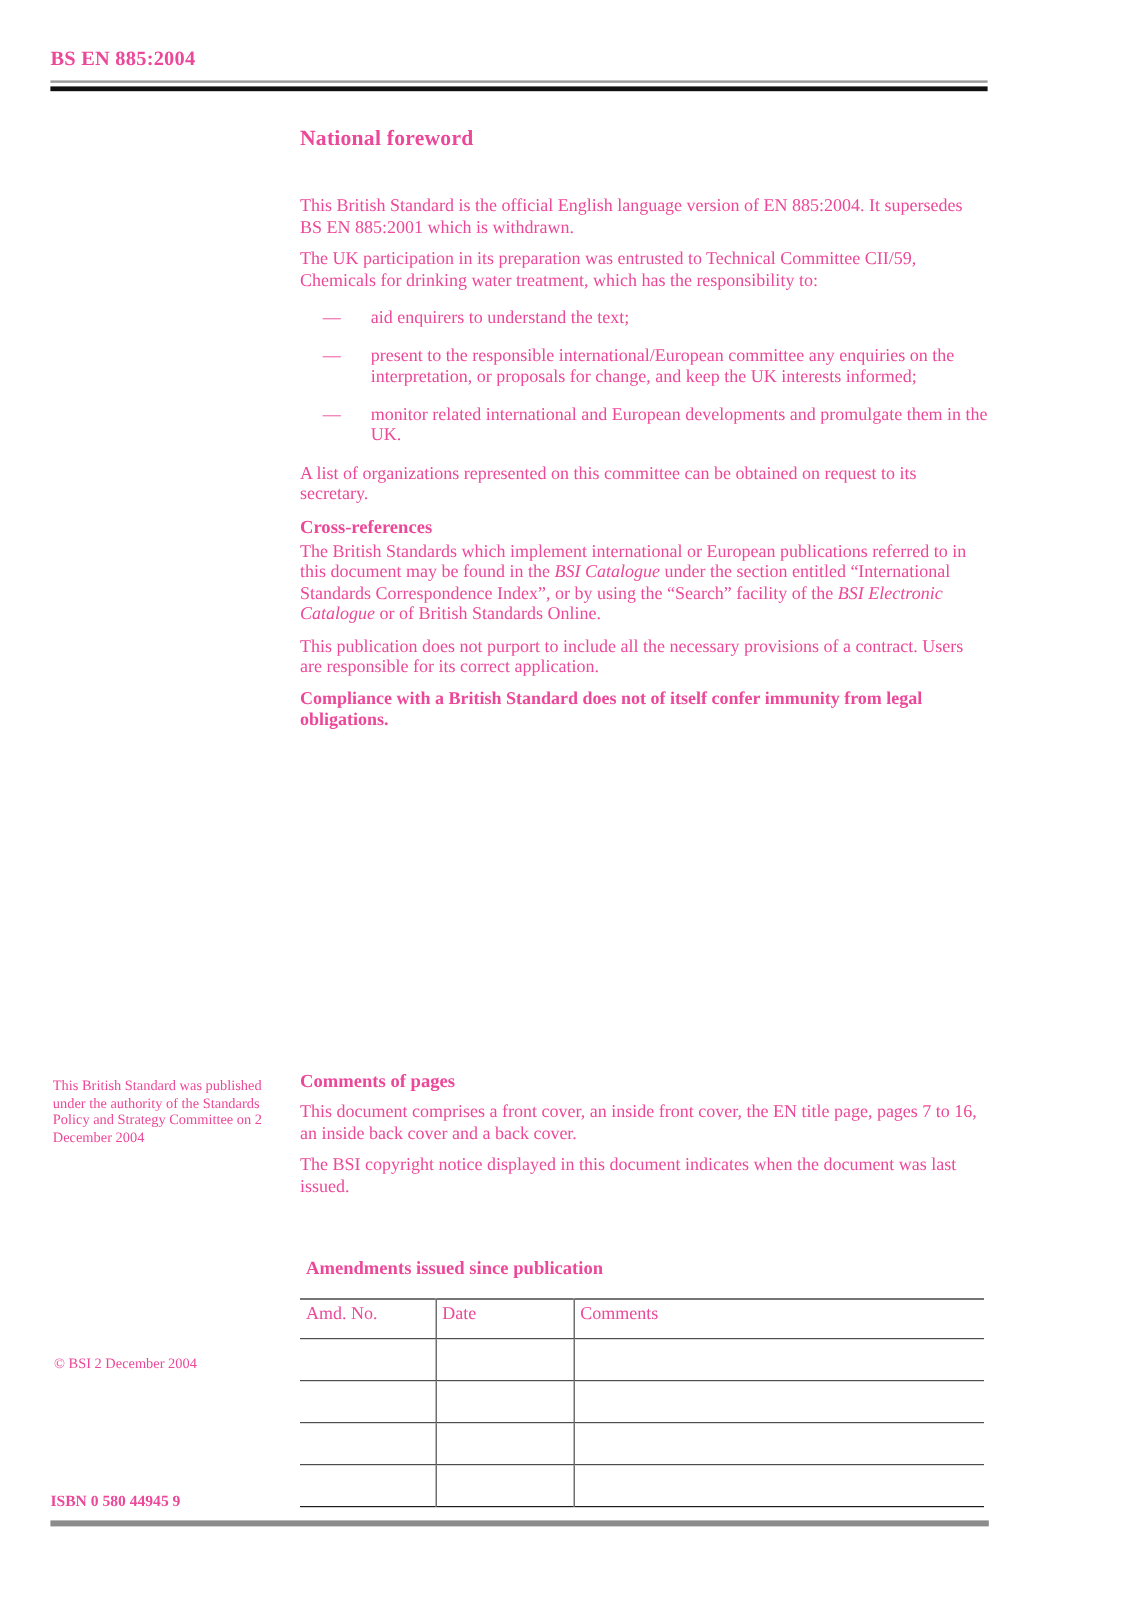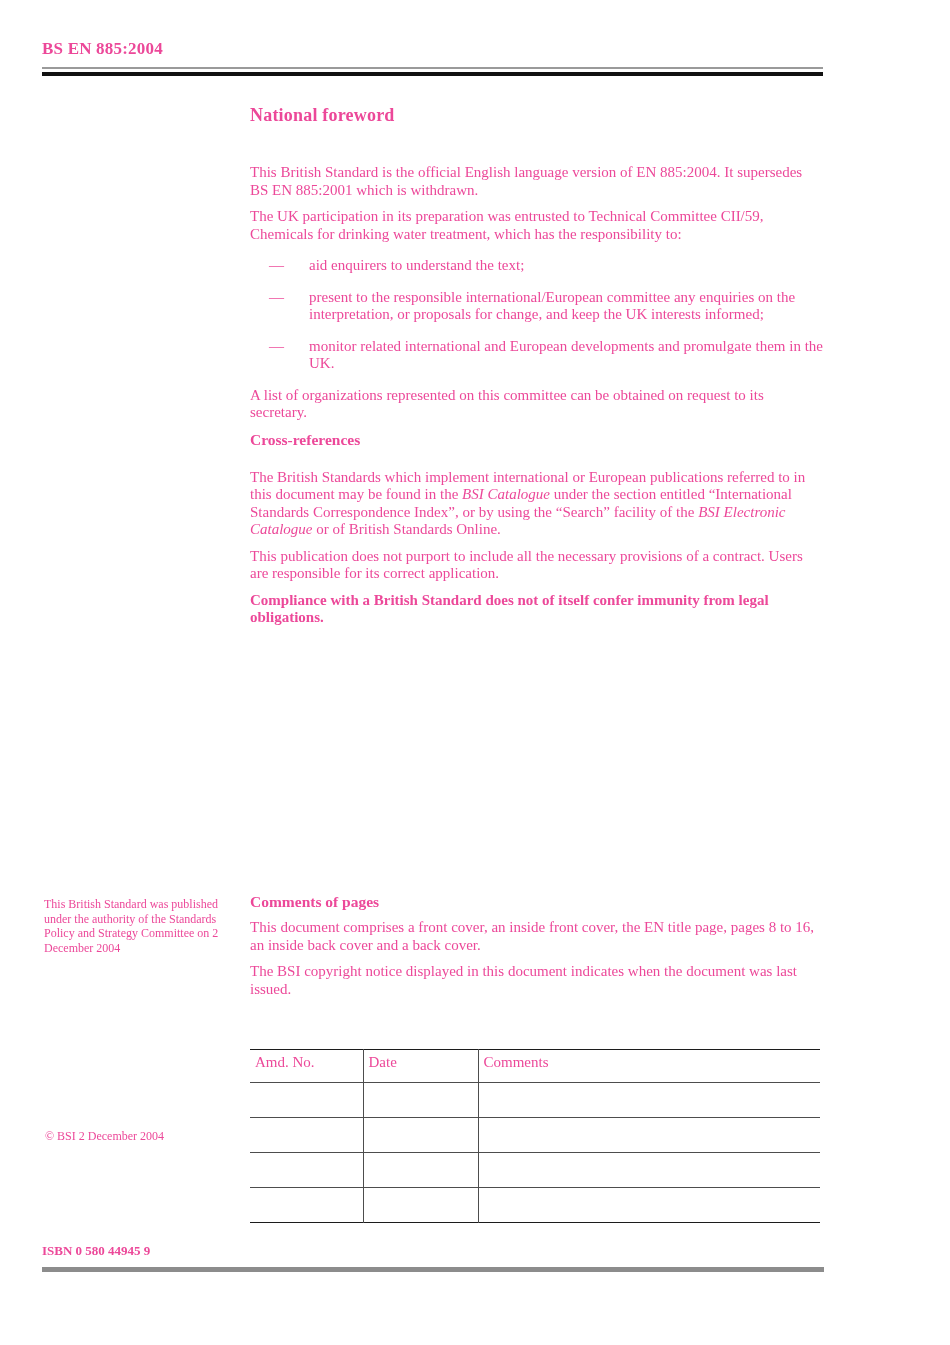--- a/index.html
+++ b/index.html
@@ -47,21 +47,21 @@
     font-weight: bold;
     margin: 0 0 33px 0;
     letter-spacing: 0.2px;
   }
   .content p { margin: 0 0 9px 0; }
   .content p.bold { font-weight: bold; }
   h3.sub-head {
     font-size: 15.5px;
     line-height: 18px;
     font-weight: bold;
-    margin: 8px 0 20px 0;
+    margin: 8px 0 3px 0;
   }
   ul.dash-list {
     list-style: none;
     margin: 14px 0 14px 0;
   }
   ul.dash-list li {
     position: relative;
     padding-left: 59px;
     margin-bottom: 14px;
   }
@@ -175,25 +175,26 @@
     <p>This publication does not purport to include all the necessary provisions of a contract. Users are responsible for its correct application.</p>
     <p class="bold">Compliance with a British Standard does not of itself confer immunity from legal obligations.</p>
   </main>
 
   <p class="authority-note">This British Standard was published under the authority of the Standards Policy and Strategy Committee on 2 December 2004</p>
   <p class="copyright-note">© BSI 2 December 2004</p>
   <p class="isbn-note">ISBN 0 580 44945 9</p>
 
   <section class="summary">
     <h3 class="sub-head">Comments of pages</h3>
-    <p>This document comprises a front cover, an inside front cover, the EN title page, pages 8 to 16, an inside back cover and a back cover.</p>
+    <p>This document comprises a front cover, an inside front cover, the EN title page, pages 7 to 16, an inside back cover and a back cover.</p>
     <p>The BSI copyright notice displayed in this document indicates when the document was last issued.</p>
   </section>
 
   <section class="amendments">
+    <h3 class="sub-head">Amendments issued since publication</h3>
     <table class="amendments-table">
       <colgroup>
           <col class="c1">
           <col class="c2">
           <col class="c3">
         </colgroup>
       <thead>
         <tr>
           <th>Amd. No.</th>
           <th>Date</th>

